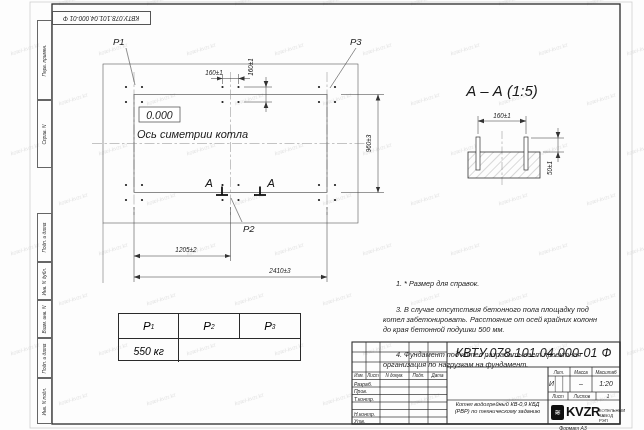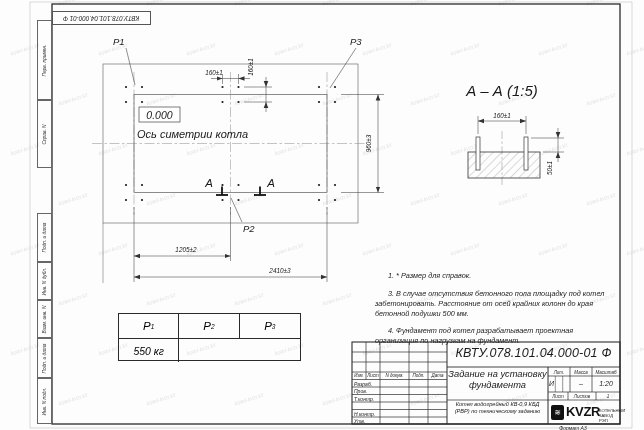--- a/index.html
+++ b/index.html
@@ -13,21 +13,21 @@
   .t{position:absolute;z-index:3;font-style:italic;color:#1b1b1b;white-space:nowrap;}
   .c{text-align:center;}
   .stampbox{position:absolute;z-index:3;left:37px;width:15px;border:1px solid #666;
         display:flex;align-items:center;justify-content:center;box-sizing:border-box;}
   .stampbox span{font-size:4.8px;font-style:italic;color:#333;transform:rotate(-90deg);white-space:nowrap;}
   #topdesig{position:absolute;left:52px;top:11px;width:99px;height:14px;border:1px solid #555;z-index:3;
         display:flex;align-items:center;justify-content:center;box-sizing:border-box;}
   #topdesig span{font-size:6.3px;font-style:italic;transform:rotate(180deg);white-space:nowrap;color:#222;}
   #notes{position:absolute;left:367px;top:263px;width:252px;z-index:3;font-size:7.3px;
         font-style:italic;line-height:1.35;color:#222;}
-  #notes p{margin:8px;text-indent:13px;}
+  #notes p{margin:16px;text-indent:13px;}
   #ptable{position:absolute;left:118px;top:313px;width:183px;height:48px;z-index:3;
         display:grid;grid-template-columns:1fr 1fr 1fr;grid-template-rows:25px 23px;
         border:1px solid #2a2a2a;box-sizing:border-box;}
   #ptable .cell{border-right:1px solid #2a2a2a;border-bottom:1px solid #2a2a2a;
         display:flex;align-items:center;justify-content:center;font-style:italic;}
   #ptable .cell:nth-child(3n){border-right:none;}
   #ptable .cell:nth-child(n+4){border-bottom:none;}
   #ptable .hdr{font-size:11.5px;}
   #ptable .hdr sub{font-size:6.5px;}
   #ptable .val{font-size:10.5px;}
@@ -327,21 +327,20 @@
   <span class="t c tb" style="left:409px;top:373px;width:19px;font-size:4.5px">Подп.</span>
   <span class="t c tb" style="left:428px;top:373px;width:19px;font-size:4.5px">Дата</span>
 
   <span class="t tb" style="left:354px;top:380.5px;font-size:5px">Разраб.</span>
   <span class="t tb" style="left:354px;top:388px;font-size:5px">Пров.</span>
   <span class="t tb" style="left:354px;top:395.5px;font-size:5px">Т.контр.</span>
   <span class="t tb" style="left:354px;top:410.5px;font-size:5px">Н.контр.</span>
   <span class="t tb" style="left:354px;top:418px;font-size:5px">Утв.</span>
 
   <div class="t c tb" style="left:449px;top:346px;width:169px;font-size:12.5px;letter-spacing:.2px">КВТУ.078.101.04.000-01 Ф</div>
-  <div class="t c tb" style="left:448px;top:369px;width:99px;font-size:9.3px;line-height:1.15;white-space:normal">Задание на установку фундамента</div>
   <div class="t c tb" style="left:448px;top:401px;width:99px;font-size:5.6px;line-height:1.3;white-space:normal">Котел водогрейный КВ-0,9 КБД (РВР) по техническому заданию</div>
 
   <span class="t c tb" style="left:548px;top:369.5px;width:22px;font-size:4.5px">Лит.</span>
   <span class="t c tb" style="left:570px;top:369.5px;width:22px;font-size:4.5px">Масса</span>
   <span class="t c tb" style="left:592px;top:369.5px;width:28px;font-size:4.5px">Масштаб</span>
   <span class="t c tb" style="left:548px;top:380px;width:7px;font-size:7px">И</span>
   <span class="t c tb" style="left:570px;top:380px;width:22px;font-size:7px">–</span>
   <span class="t c tb" style="left:592px;top:380px;width:28px;font-size:7px">1:20</span>
   <span class="t c tb" style="left:548px;top:393.8px;width:20px;font-size:4.5px">Лист</span>
   <span class="t c tb" style="left:568px;top:393.8px;width:28px;font-size:4.5px">Листов</span>

